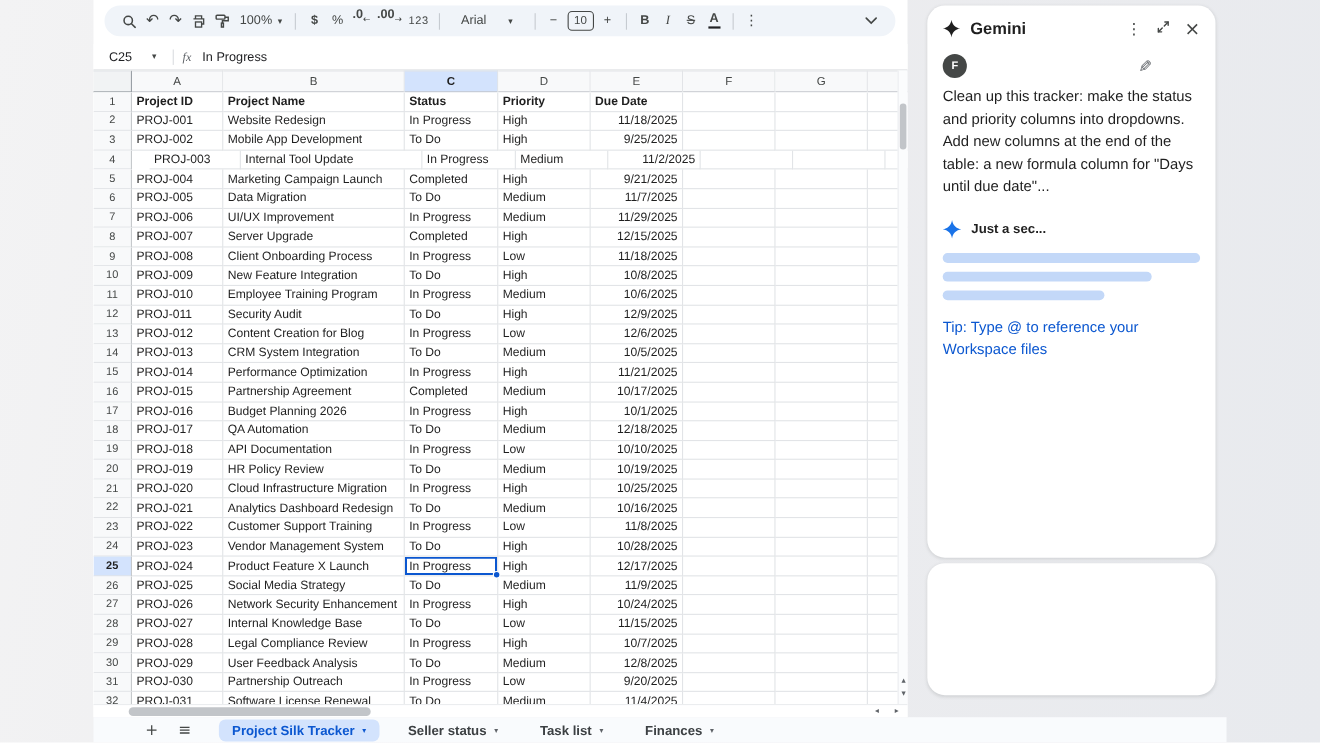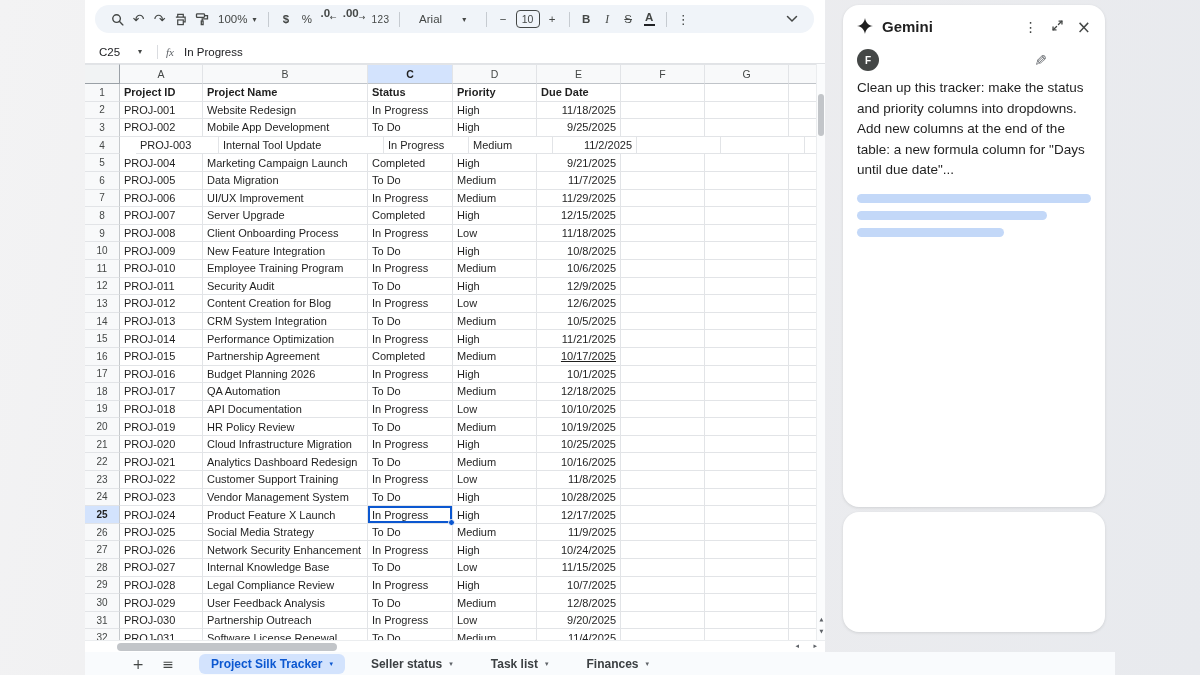--- a/index.html
+++ b/index.html
@@ -376,21 +376,21 @@
         <div class="cell" style="width: 84px;"></div>
         <div class="cell" style="width: 84px;"></div>
         <div class="cell" style="width: 36px;"></div>
       </div>
       <div class="row">
         <div class="rn">16</div>
         <div class="cell" style="width: 83px;">PROJ-015</div>
         <div class="cell" style="width: 165px; text-align: right;">Partnership Agreement</div>
         <div class="cell" style="width: 85px;">Completed</div>
         <div class="cell" style="width: 84px;">Medium</div>
-        <div class="cell right" style="width: 84px; text-decoration: underline;">10/17/2025</div>
+        <div class="cell right" style="width: 84px;">10/17/2025</div>
         <div class="cell" style="width: 84px;"></div>
         <div class="cell" style="width: 84px;"></div>
         <div class="cell" style="width: 36px;"></div>
       </div>
       <div class="row">
         <div class="rn">17</div>
         <div class="cell" style="width: 83px;">PROJ-016</div>
         <div class="cell" style="width: 165px;">Budget Planning 2026</div>
         <div class="cell" style="width: 85px;">In Progress</div>
         <div class="cell" style="width: 84px;">High</div>
@@ -624,23 +624,30 @@
   </div>
 
   <div class="g-avatar-row">
     <div class="g-avatar">F</div>
     <div class="sp"></div>
     <span class="g-pencil icon-glyph">✎</span>
   </div>
 
   <div class="g-msg">Clean up this tracker: make the status and priority columns into dropdowns. Add new columns at the end of the table: a new formula column for "Days until due date"...</div>
 
+  <div class="g-spark-row">
+    <svg width="17" height="17" viewBox="0 0 16 16">
+        <path d="M8 0C8.55 4.4 11.6 7.45 16 8c-4.4.55-7.45 3.6-8 8-.55-4.4-3.6-7.45-8-8 4.4-.55 7.45-3.6 8-8z" fill="#1a73e8"></path>
+      </svg>
+    <span class="g-status">Just a sec...</span>
+  </div>
 
   <div class="g-skel" id="skeleton">
       <div class="skel" style="width: 100%; background: rgb(195, 216, 248);"></div>
       <div class="skel" style="width: 81%; background: rgb(195, 216, 248);"></div>
       <div class="skel" style="width: 63%; background: rgb(195, 216, 248);"></div>
     </div>
 
+  <div class="g-tip">Tip: Type @ to reference your Workspace files</div>
 </div>
 
 <div class="g-card2">
 </div>
 
 </body></html>

